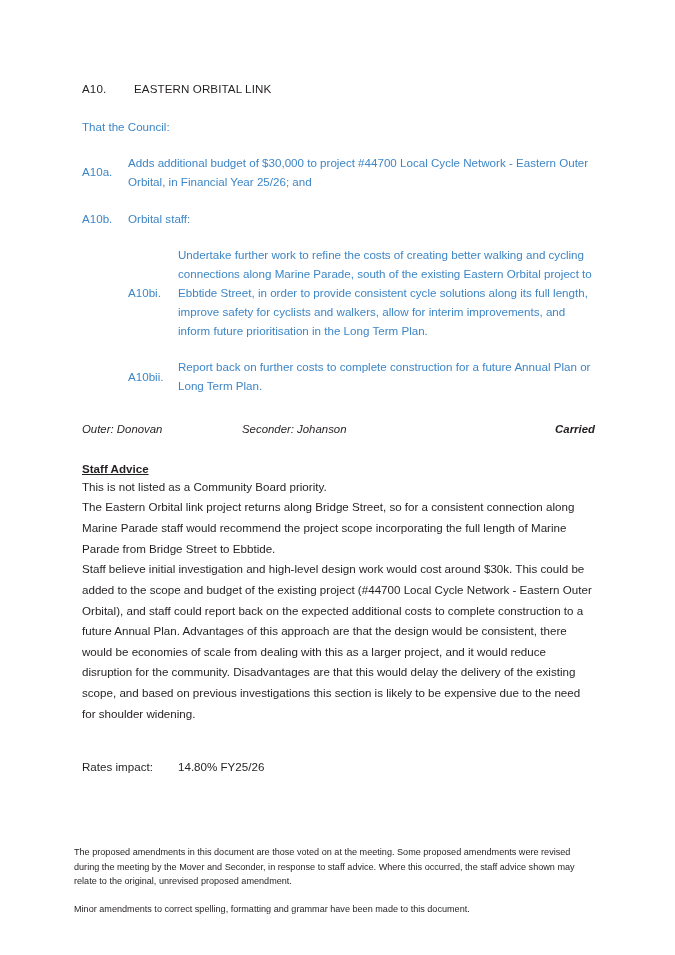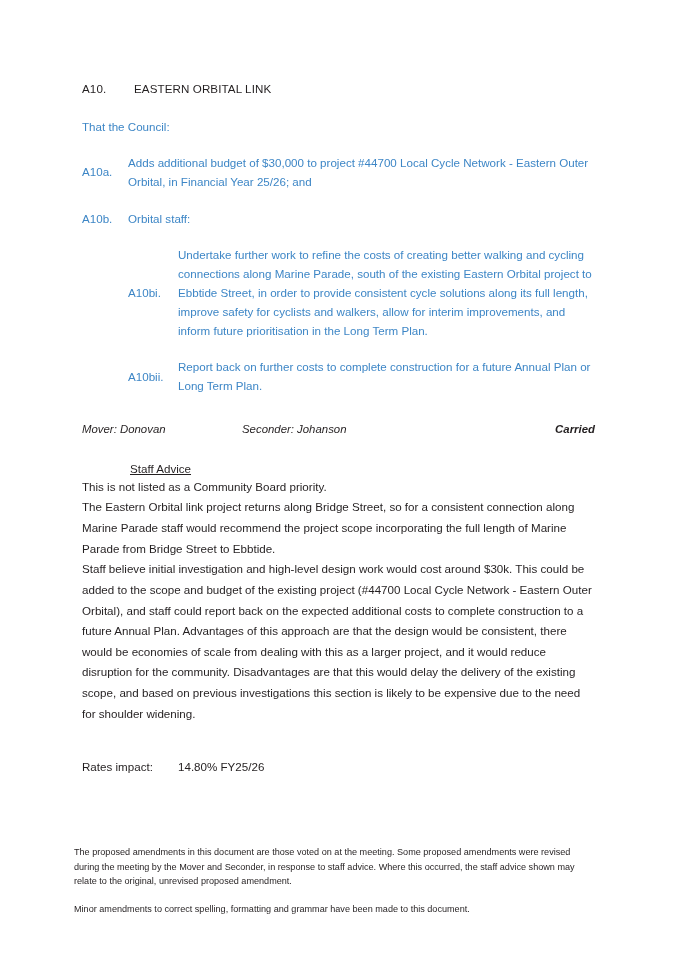--- a/index.html
+++ b/index.html
@@ -68,24 +68,23 @@
     line-height: 1.4;
   }
   .vote-row .mover    { width: 160px; flex: none; }
   .vote-row .seconder { flex: 1; }
   .vote-row .result   { font-weight: bold; text-align: right; white-space: nowrap; }
 
   
   .section-heading {
     margin-top: 24px;
     font-size: 11.6px;
-    font-weight: normal;
+    font-weight: bold;
     text-decoration: underline;
     display: inline-block;
-    margin-left: 48px;
   }
   .para {
     font-size: 11.6px;
     line-height: 1.78;
     text-align: left;
   }
   .rates-row {
     display: flex;
     margin-top: 34px;
     font-size: 11.6px;
@@ -132,21 +131,21 @@
       <span class="label blue">A10bi.</span>
       <span class="body blue">Undertake further work to refine the costs of creating better walking and cycling connections along Marine Parade, south of the existing Eastern Orbital project to Ebbtide Street, in order to provide consistent cycle solutions along its full length, improve safety for cyclists and walkers, allow for interim improvements, and inform future prioritisation in the Long Term Plan.</span>
     </div>
 
     <div class="rec-item lvl2">
       <span class="label blue">A10bii.</span>
       <span class="body blue">Report back on further costs to complete construction for a future Annual Plan or Long Term Plan.</span>
     </div>
 
     <div class="vote-row">
-      <span class="mover">Mover: Donovan</span>
+      <span class="mover">Outer: Donovan</span>
       <span class="seconder">Seconder: Johanson</span>
       <span class="result">Carried</span>
     </div>
 
     <div>
       <span class="section-heading">Staff Advice</span>
     </div>
 
     <div class="para">This is not listed as a Community Board priority.</div>
     <div class="para">The Eastern Orbital link project returns along Bridge Street, so for a consistent connection along Marine Parade staff would recommend the project scope incorporating the full length of Marine Parade from Bridge Street to Ebbtide.</div>

